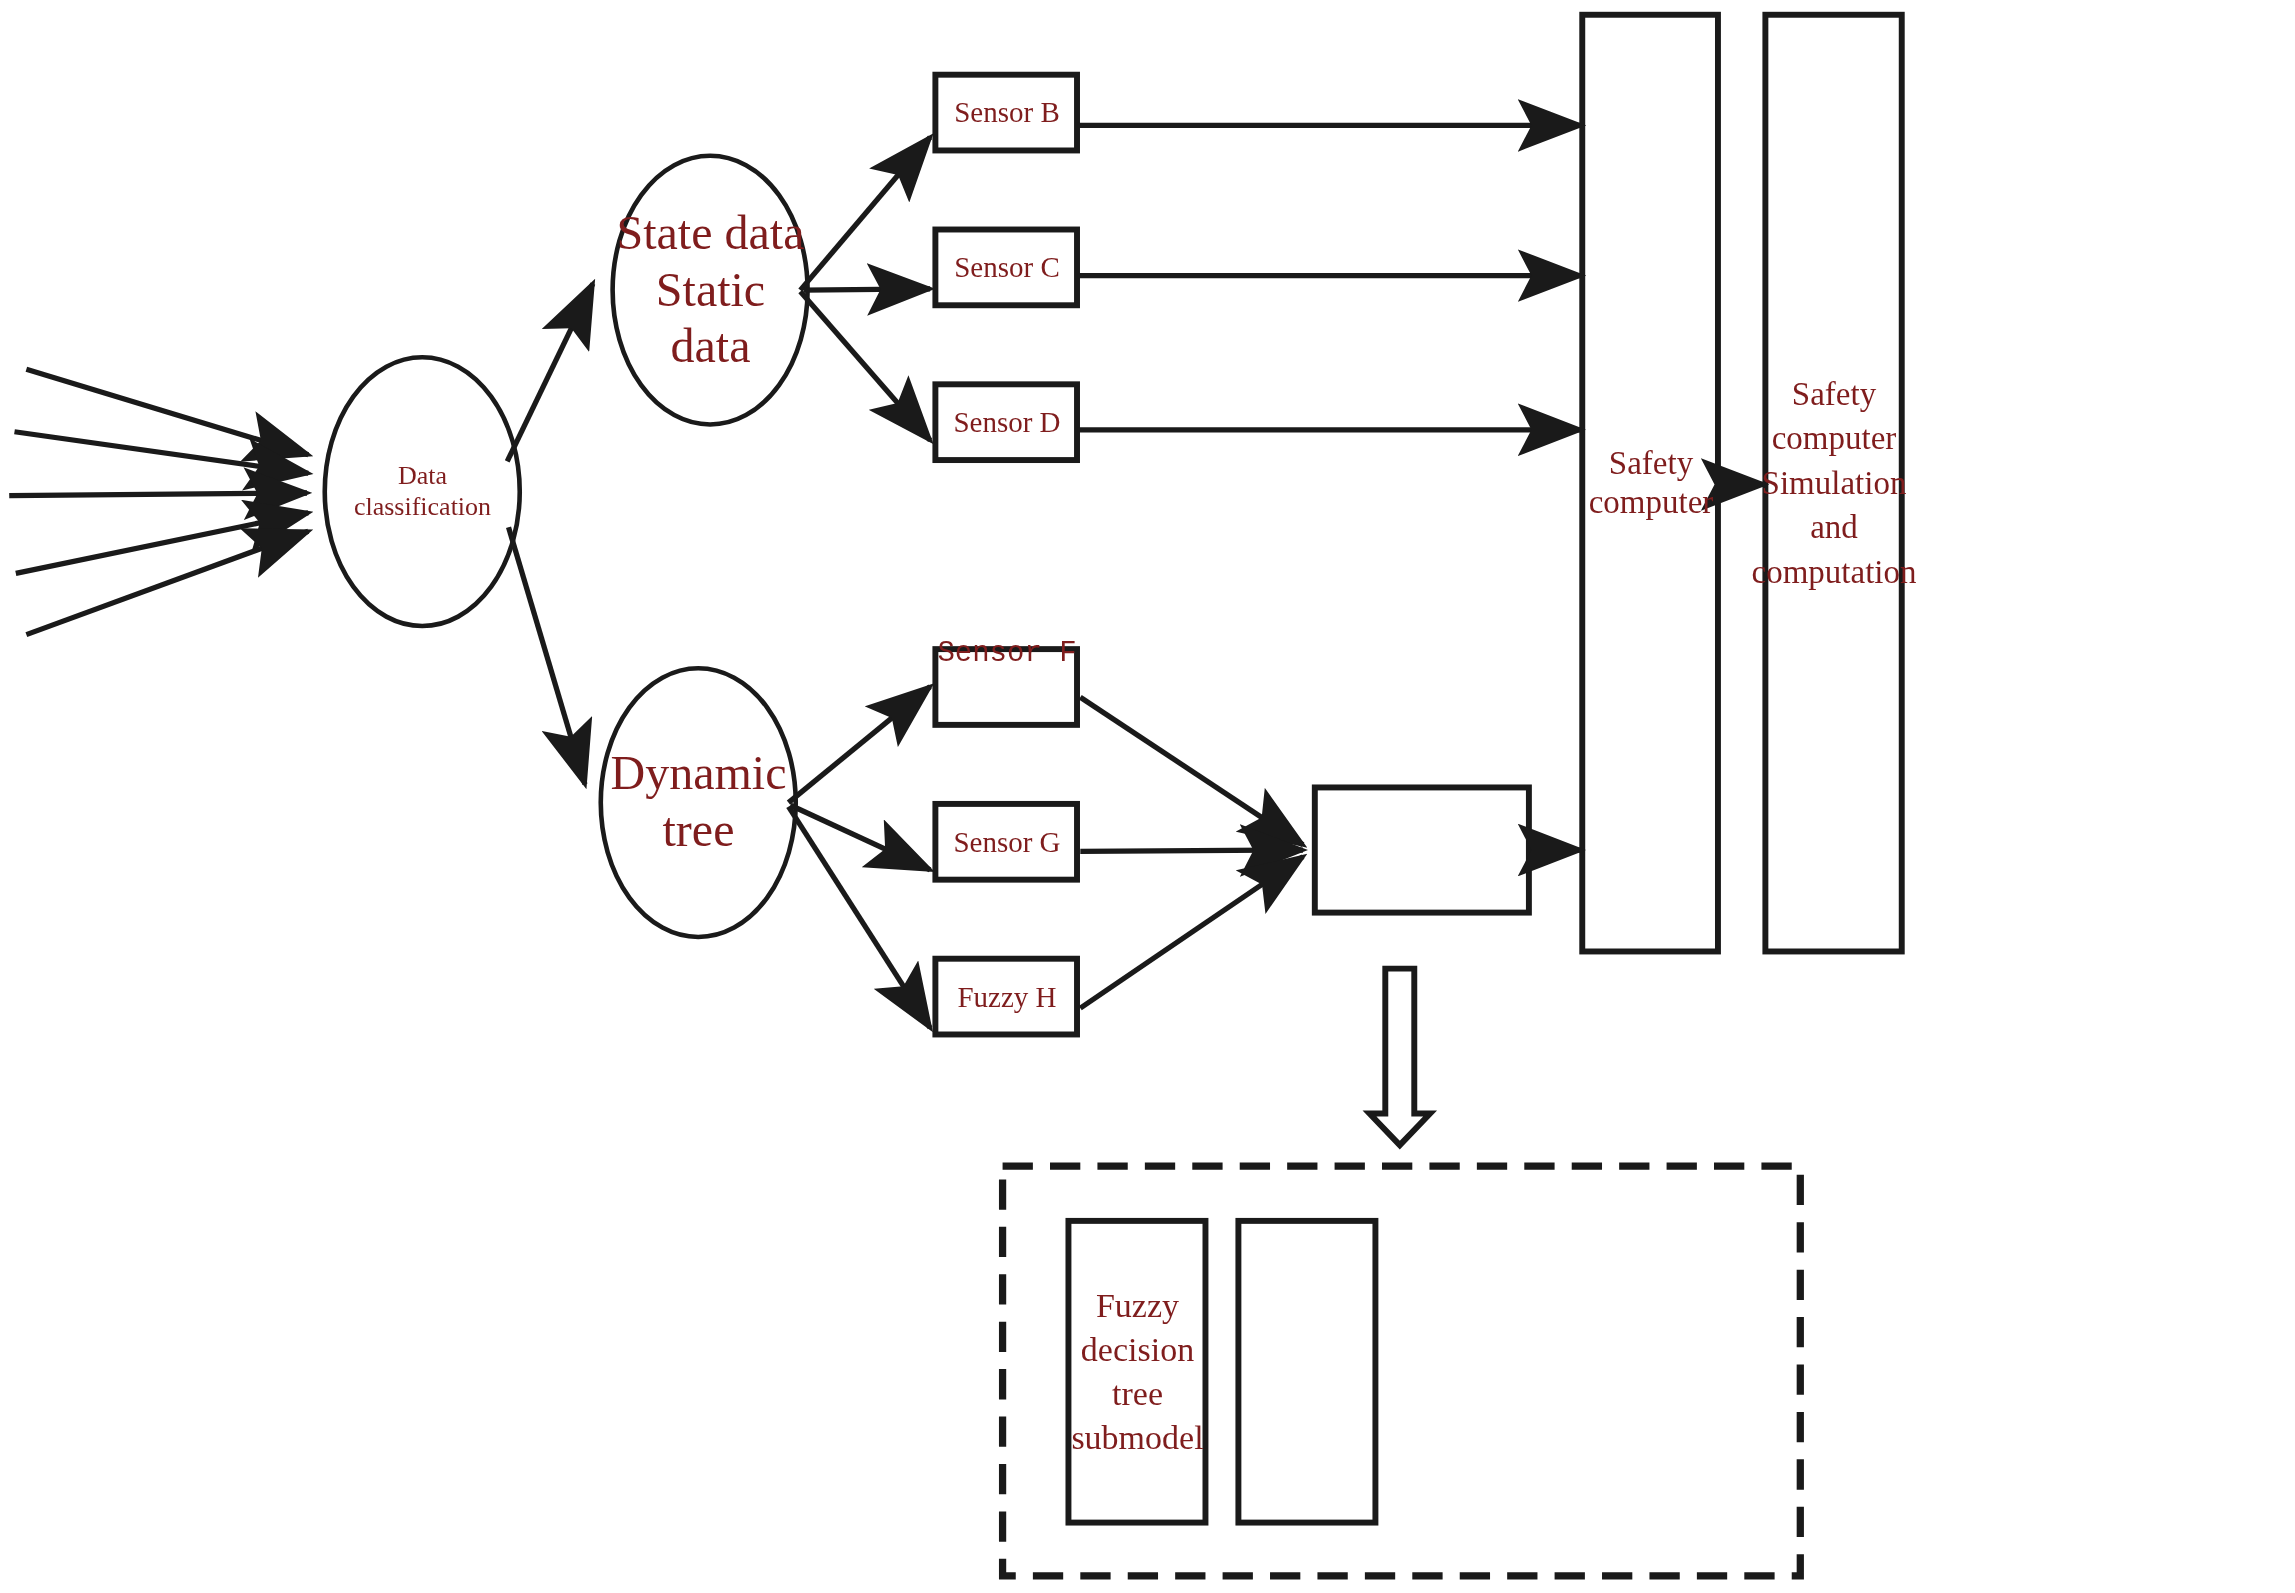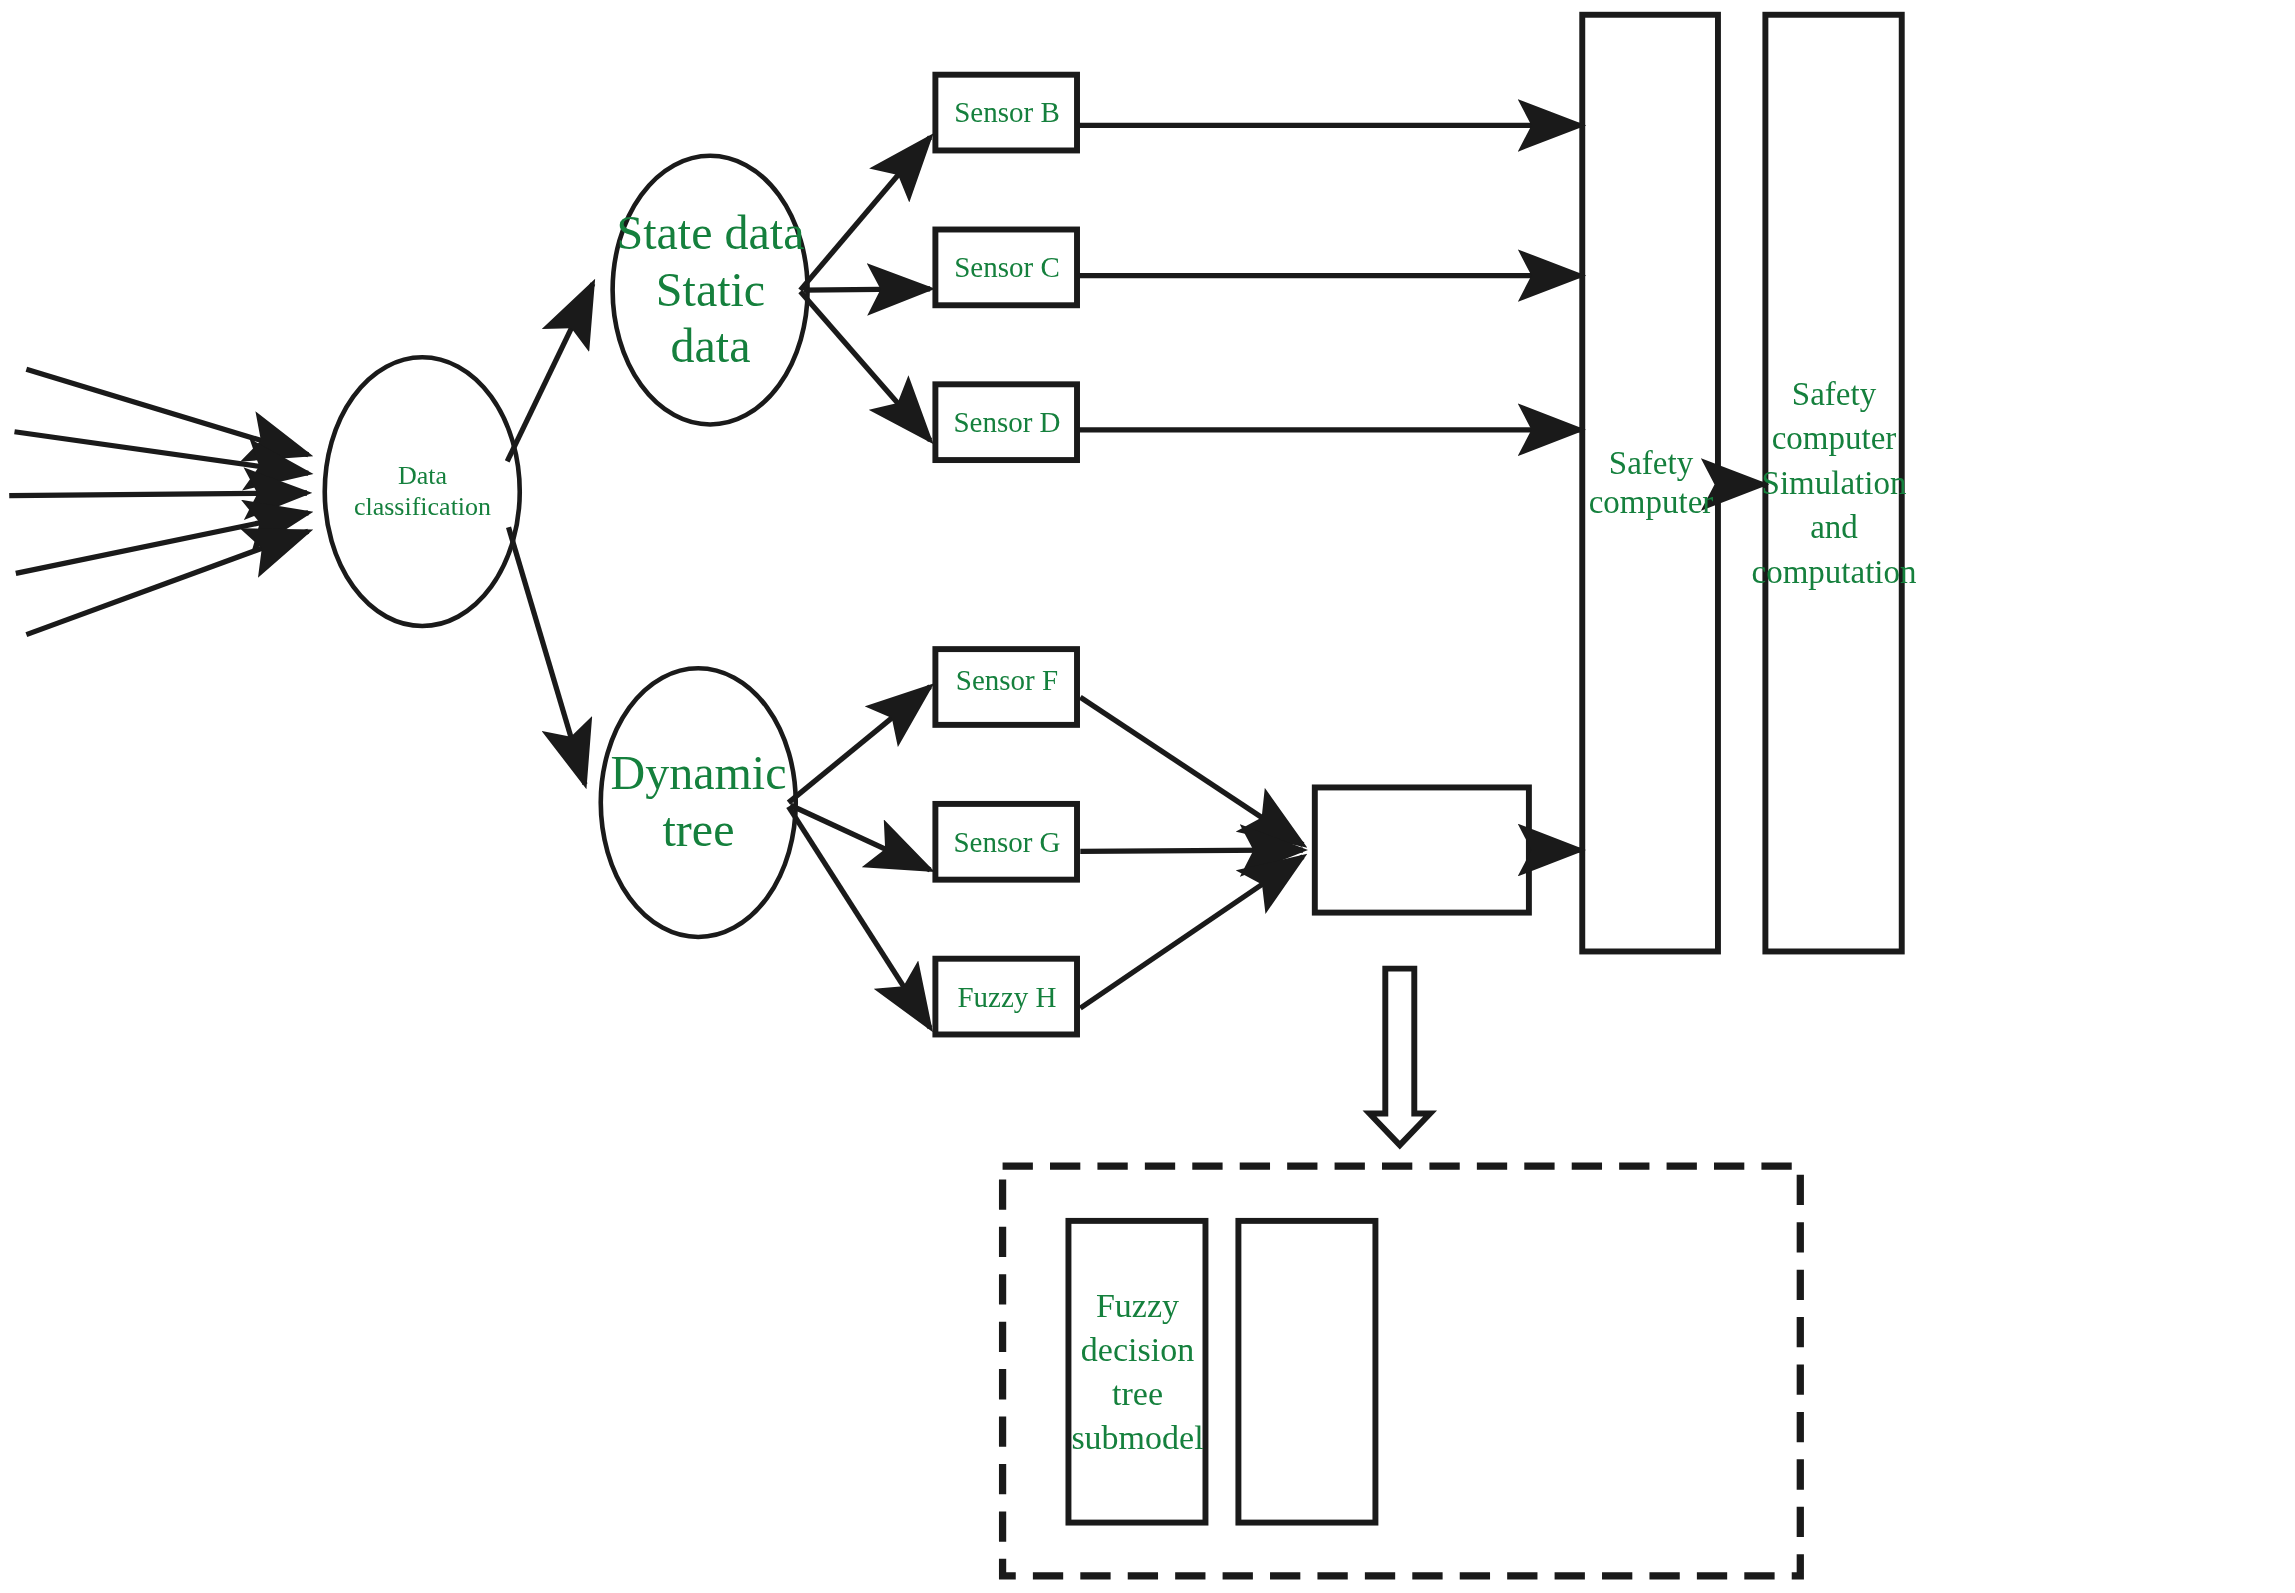--- a/index.html
+++ b/index.html
@@ -21,21 +21,21 @@
     left: 0;
     width: 2295px;
     height: 1594px;
   }
   .node-label {
     position: absolute;
     display: flex;
     align-items: center;
     justify-content: center;
     text-align: center;
-    color: #15803d;
+    color: #7f1d1d;
     line-height: 1.18;
     white-space: pre-line;
     pointer-events: none;
   }
   .lbl-ellipse-small { font-size: 26px; }
   .lbl-ellipse-big   { font-size: 48px; }
   .lbl-sensor        { font-size: 29px; }
   .lbl-fuzzy         { font-size: 24px; }
   .lbl-safety        { font-size: 33px; }
   .lbl-sub           { font-size: 34px; text-align: center; }
@@ -124,21 +124,21 @@
 
   <div class="node-label lbl-ellipse-big" style="left:601px; top:756px; width:195px; height:92px;">Dynamic
 tree</div>
 
   <div class="node-label lbl-sensor" style="left:936px; top:74px; width:142px; height:76px;">Sensor B</div>
 
   <div class="node-label lbl-sensor" style="left:936px; top:229px; width:142px; height:76px;">Sensor C</div>
 
   <div class="node-label lbl-sensor" style="left:936px; top:384px; width:142px; height:76px;">Sensor D</div>
 
-  <div class="node-label lbl-sensor" style="left:936px; top:642px; width:142px; height:76px;">Sensor F</div>
+  <div class="node-label lbl-sensor" style="left:936px; top:616px; width:142px; height:76px;font-family:Liberation Mono, monospace;">Sensor F</div>
 
   <div class="node-label lbl-sensor" style="left:936px; top:804px; width:142px; height:76px;">Sensor G</div>
 
   <div class="node-label lbl-sensor" style="left:936px; top:959px; width:142px; height:76px;">Fuzzy H</div>
 
 
   <div class="node-label lbl-safety" style="left:1583px; top:14.5px; width:136px; height:937px;">Safety computer</div>
 
   <div class="node-label lbl-safety" style="left:1766px; top:14.5px; width:136px; height:937px; line-height:1.35;">Safety computer
 Simulation

